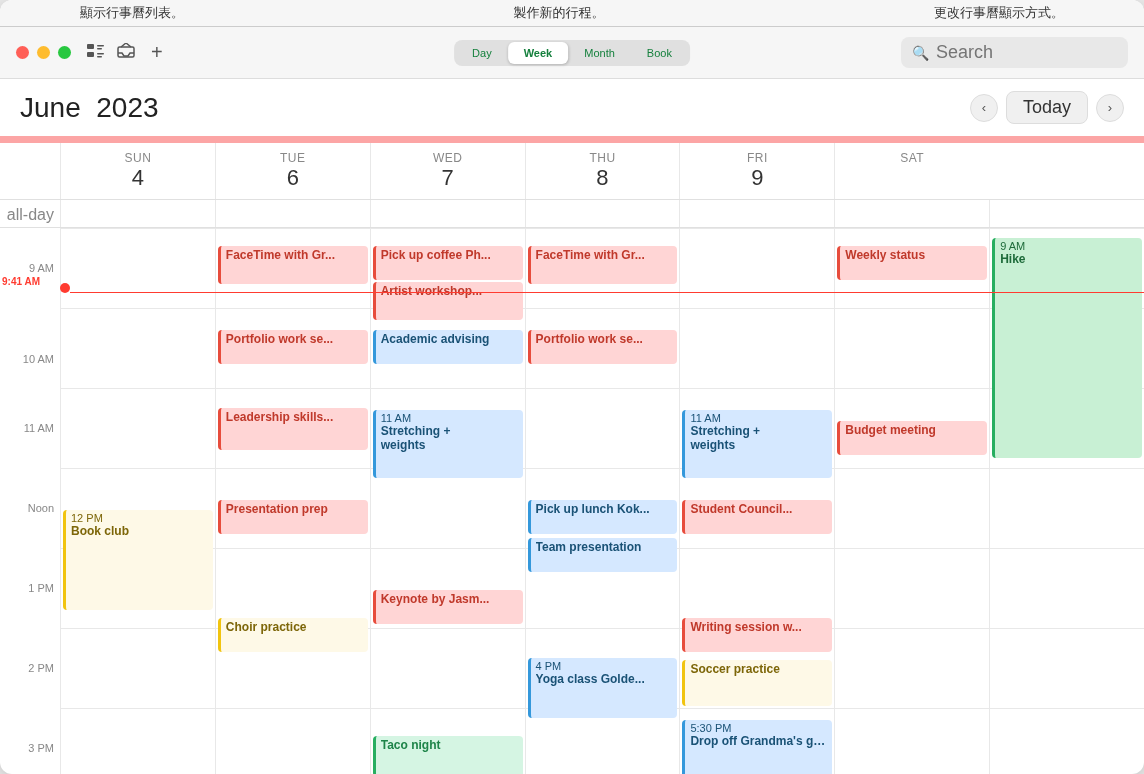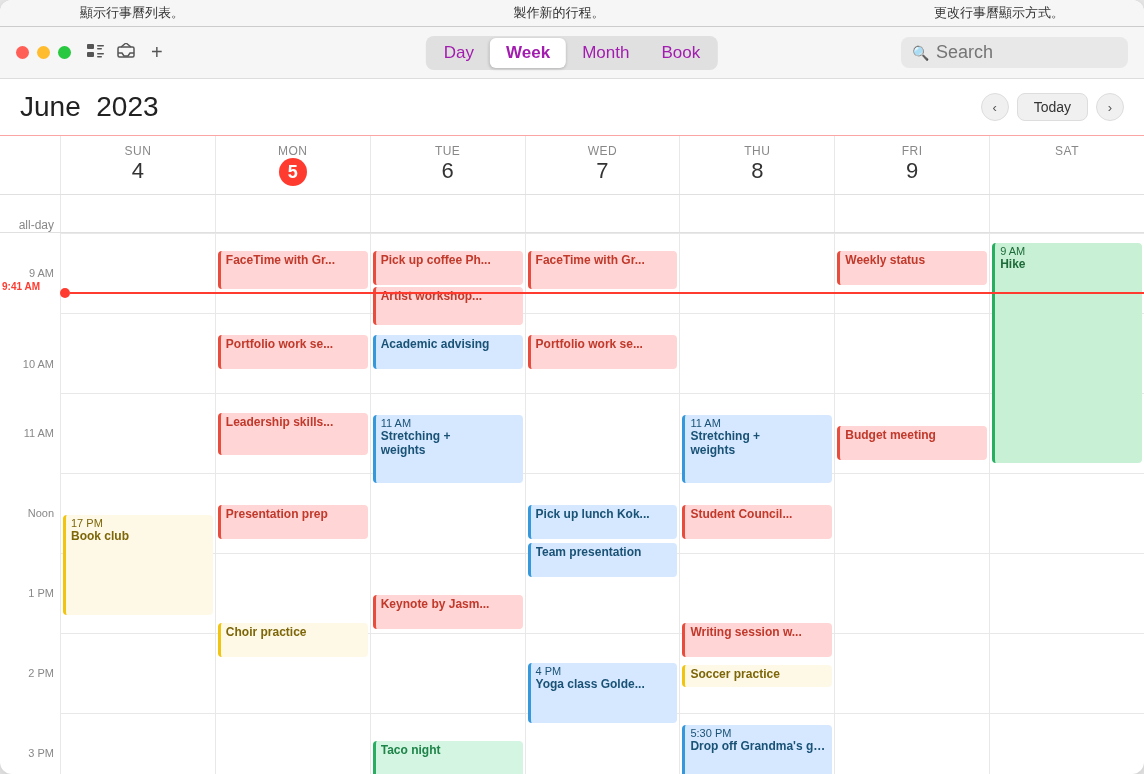--- a/index.html
+++ b/index.html
@@ -12,42 +12,42 @@
     .traffic-lights { display: flex; gap: 8px; align-items: center; }
     .tl { width: 13px; height: 13px; border-radius: 50%; }
     .tl-red { background: #ff5f57; }
     .tl-yellow { background: #febc2e; }
     .tl-green { background: #28c840; }
     .toolbar-icons { display: flex; gap: 12px; margin-left: 16px; align-items: center; }
     .toolbar-icon { color: #555; font-size: 16px; cursor: pointer; }
     .toolbar-plus { font-size: 20px; color: #555; cursor: pointer; margin-left: 4px; }
 
     .view-switcher { position: absolute; left: 50%; transform: translateX(-50%); display: flex; align-items: center; gap: 0; background: #e0e0e0; border-radius: 8px; padding: 2px; }
-    .view-btn { padding: 5px 16px; border-radius: 6px; font-size: 17px; cursor: pointer; color: #a21caf; background: transparent; border: none; font-family: inherit; }
+    .view-btn { padding: 5px 16px; border-radius: 6px; font-size: 11px; cursor: pointer; color: #15803d; background: transparent; border: none; font-family: inherit; }
     .view-btn.active { background: #fff; font-weight: 600; box-shadow: 0 1px 3px rgba(0,0,0,0.2); }
 
     .search-bar { margin-left: auto; display: flex; align-items: center; background: #e8e8e8; border-radius: 8px; padding: 5px 12px; gap: 6px; min-width: 220px; }
     .search-icon { color: #888; font-size: 14px; }
     .search-input { background: transparent; border: none; outline: none; font-size: 18px; color: #333; width: 180px; font-family: inherit; }
 
     
-    .cal-header { display: flex; align-items: center; padding: 12px 20px; border-bottom: 1px solid #fca5a5; flex-shrink: 0; }
+    .cal-header { display: flex; align-items: center; padding: 12px 20px; border-bottom: 7px solid #fca5a5; flex-shrink: 0; }
     .nav-controls { margin-left: auto; display: flex; align-items: center; gap: 8px; }
     .nav-btn { width: 28px; height: 28px; border-radius: 50%; background: #f0f0f0; border: 1px solid #ddd; cursor: pointer; display: flex; align-items: center; justify-content: center; font-size: 13px; color: #555; }
-    .today-btn { padding: 5px 16px; border-radius: 8px; background: #f0f0f0; border: 1px solid #ddd; cursor: pointer; font-size: 14px; color: #333; font-family: inherit; }
+    .today-btn { padding: 5px 16px; border-radius: 8px; background: #f0f0f0; border: 1px solid #ddd; cursor: pointer; font-size: 18px; color: #333; font-family: inherit; }
 
     .day-headers { display: grid; grid-template-columns: 60px repeat(7, 1fr); border-bottom: 1px solid #e0e0e0; flex-shrink: 0; }
     .day-header { text-align: center; padding: 8px 4px; font-size: 13px; color: #666; border-left: 1px solid #e8e8e8; position: relative; }
     .day-header:first-child { border-left: none; }
     .day-header .day-name { font-size: 12px; color: #888; text-transform: uppercase; letter-spacing: 0.5px; }
     .day-header .day-num { font-size: 22px; font-weight: 300; color: #333; }
     .day-header .badge { display: inline-flex; align-items: center; justify-content: center; background: #ff3b30; color: #fff; border-radius: 50%; width: 28px; height: 28px; font-size: 18px; font-weight: 600; }
 
     .allday-row { display: grid; grid-template-columns: 60px repeat(7, 1fr); border-bottom: 1px solid #e0e0e0; flex-shrink: 0; min-height: 28px; }
-    .allday-label { font-size: 12px; color: #888; text-align: right; padding: 6px 6px 0 0; margin-top: 17px; }
+    .allday-label { font-size: 16px; color: #888; text-align: right; padding: 6px 6px 0 0; }
     .allday-cell { border-left: 1px solid #e8e8e8; }
 
     .time-grid { flex: 1; overflow-y: auto; display: flex; }
     .time-col { width: 60px; flex-shrink: 0; position: relative; }
     .time-label { position: absolute; right: 6px; font-size: 11px; color: #888; transform: translateY(-50%); }
     .days-col { flex: 1; display: grid; grid-template-columns: repeat(7, 1fr); position: relative; }
 
     .day-col { border-left: 1px solid #e8e8e8; position: relative; }
 
     .event { position: absolute; border-radius: 4px; padding: 2px 5px; font-size: 12px; overflow: hidden; cursor: pointer; left: 2px; right: 2px; }
@@ -128,26 +128,20 @@
   </div>
 
   <div class="day-headers">
     <div style="border-left:none;"></div>
 
     <div class="day-header">
       <div class="day-name">Sun</div>
       <div class="day-num">4</div>
     </div>
 
-    <div class="day-header">
-      <div class="day-name">Mon</div>
-      <div>
-        <span class="badge">5</span>
-      </div>
-    </div>
 
     <div class="day-header">
       <div class="day-name">Tue</div>
       <div class="day-num">6</div>
     </div>
 
     <div class="day-header">
       <div class="day-name">Wed</div>
       <div class="day-num">7</div>
     </div>
@@ -203,21 +197,21 @@
         <div style="position:absolute; left:0; right:0; top:240px; border-top:1px solid #e8e8e8;"></div>
         <div style="position:absolute; left:0; right:0; top:320px; border-top:1px solid #e8e8e8;"></div>
         <div style="position:absolute; left:0; right:0; top:400px; border-top:1px solid #e8e8e8;"></div>
         <div style="position:absolute; left:0; right:0; top:480px; border-top:1px solid #e8e8e8;"></div>
 
       </div>
 
       <div class="day-col" style="position:relative;">
 
         <div class="event ev-yellow" style="top:282px; height:100px; left:2px; right:2px;">
-          <div class="event-time">17 PM</div>
+          <div class="event-time">12 PM</div>
           <div class="event-title">Book club</div>
         </div>
       </div>
 
       <div class="day-col" style="position:relative;">
         <div class="event ev-red" style="top:18px; height:38px;">
           <div class="event-title">FaceTime with Gr...</div>
         </div>
         <div class="event ev-red" style="top:102px; height:34px;">
           <div class="event-title">Portfolio work se...</div>
@@ -284,21 +278,21 @@
           <div class="event-time">11 AM</div>
           <div class="event-title">Stretching +</div>
           <div class="event-title">weights</div>
         </div>
         <div class="event ev-red" style="top:272px; height:34px;">
           <div class="event-title">Student Council...</div>
         </div>
         <div class="event ev-red" style="top:390px; height:34px;">
           <div class="event-title">Writing session w...</div>
         </div>
-        <div class="event ev-yellow" style="top:432px; height:22px;">
+        <div class="event ev-yellow" style="top:432px; height:46px;">
           <div class="event-title">Soccer practice</div>
         </div>
         <div class="event ev-blue" style="top:492px; height:62px;">
           <div class="event-time">5:30 PM</div>
           <div class="event-title">Drop off Grandma's groceries</div>
         </div>
         <div class="event ev-yellow" style="top:548px; height:50px;">
           <div class="event-time">7 PM</div>
 
         </div>
@@ -313,21 +307,21 @@
         </div>
       </div>
 
       <div class="day-col" style="position:relative;">
         <div class="event ev-sat-green" style="top:10px; height:220px; background:#c8f0d4; color:#1e6b3a; border-left:3px solid #27ae60;">
           <div class="event-time">9 AM</div>
           <div class="event-title">Hike</div>
         </div>
       </div>
 
-      <div class="current-time-line" style="position:absolute; top:55px; left:0; right:0; display:flex; align-items:center; z-index:20;">
+      <div class="current-time-line" style="position:absolute; top:55px; left:0; right:0; display:flex; align-items:flex-end; z-index:20;">
         <span style="font-size:10px; color:#ff3b30; font-weight:600; white-space:nowrap; margin-right:2px; position:absolute; left:-58px; top:-7px;">9:41 AM</span>
         <div style="width:10px; height:10px; border-radius:50%; background:#ff3b30; flex-shrink:0;"></div>
         <div style="flex:1; height:1.5px; background:#ff3b30;"></div>
       </div>
 
     </div>
   </div>
 
 </div>
 

